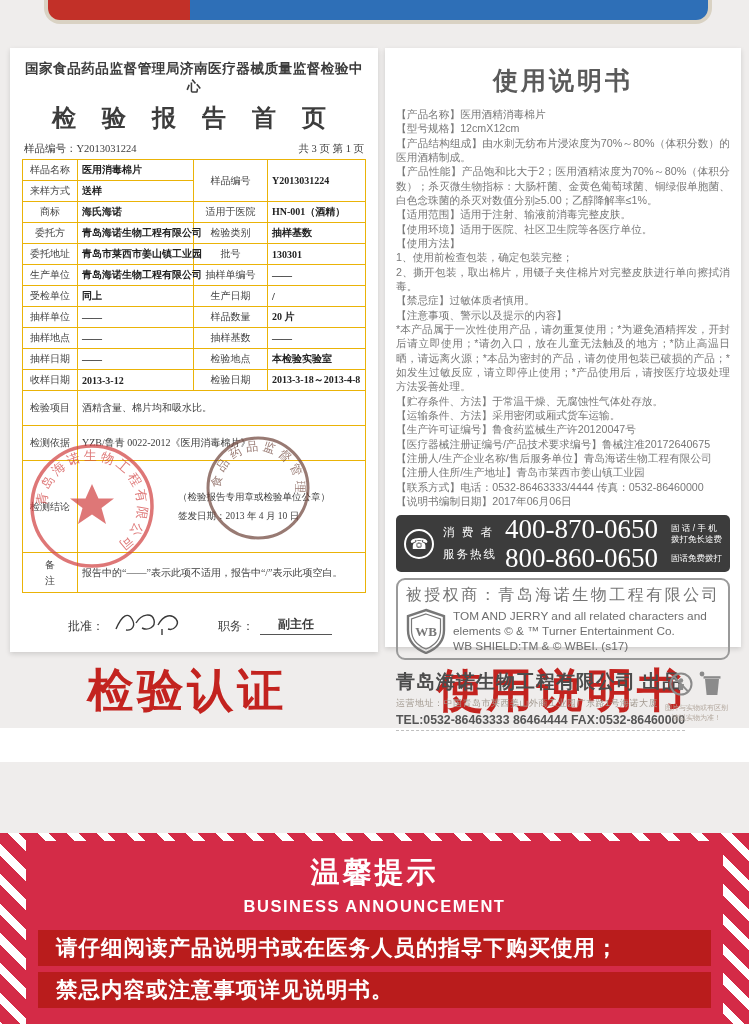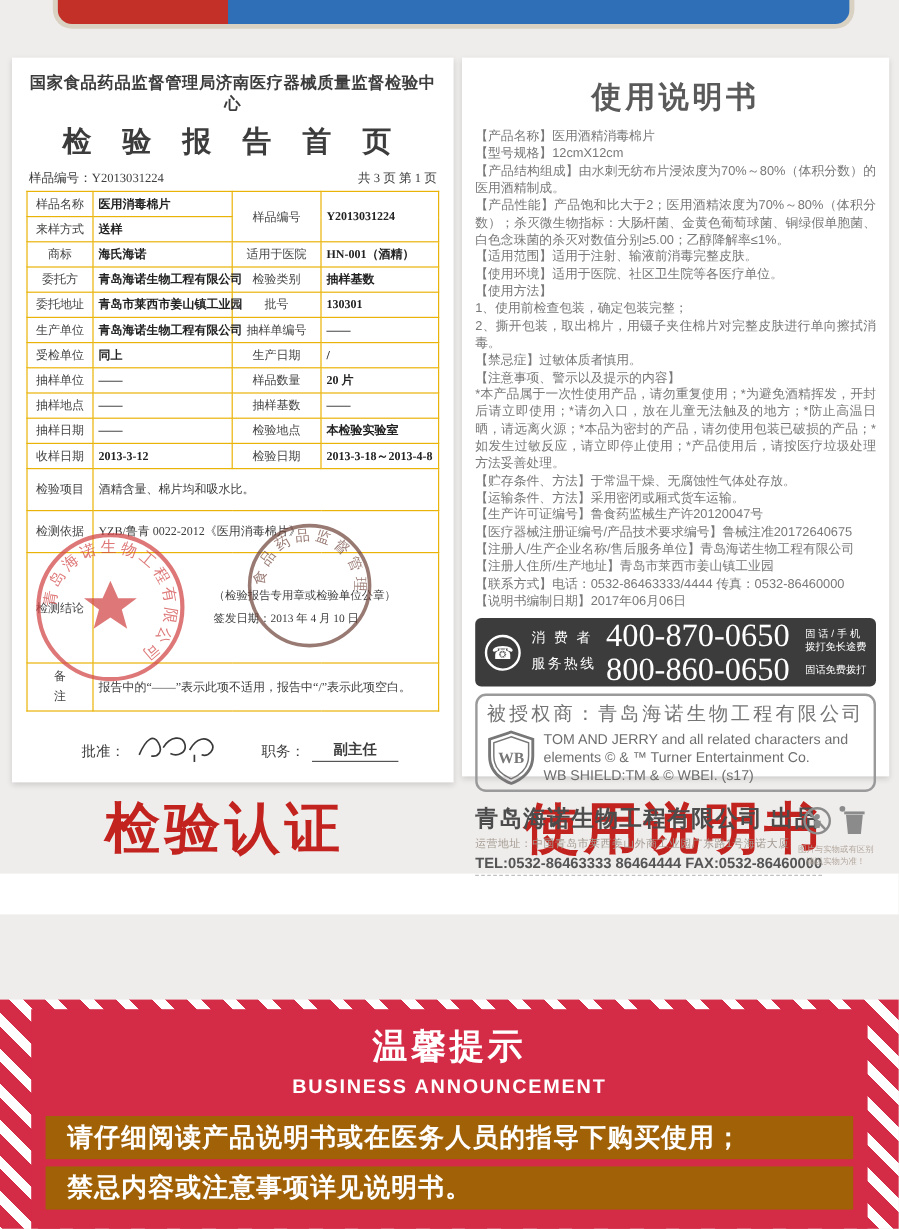--- a/index.html
+++ b/index.html
@@ -70,21 +70,21 @@
   .caption { flex:1; text-align:center; font-size:46px; font-weight:bold; color:#c3231f; letter-spacing:4px; }
   .white-band { background:#fff; height:34px; margin-top:6px; }
 
   
   .banner { position:absolute; left:0; top:833px; width:749px; height:230px;
             background:repeating-linear-gradient(45deg,#ffffff 0 8px,#d42b47 8px 21px); }
   .banner-inner { position:absolute; left:26px; right:26px; top:8px; bottom:16px; background:#d42b47;
                   text-align:center; color:#fff; }
   .banner-title { font-size:29px; font-weight:bold; letter-spacing:3px; margin-top:12px; }
   .banner-sub { font-size:16.5px; font-weight:bold; letter-spacing:1.5px; margin-top:4px; }
-  .banner-band { background:#a16207; text-align:left; font-size:21.5px; font-weight:bold;
+  .banner-band { background:#b91c1c; text-align:left; font-size:21.5px; font-weight:bold;
                  margin:14px 12px 0; padding:3px 8px 4px 18px; letter-spacing:1px; }
   .banner-band + .banner-band { margin-top:6px; }
 </style>
 </head>
 <body>
 
 <div class="top-bar">
   <div class="top-bar-inner">
     <div class="top-bar-red"></div>
     <div class="top-bar-blue"></div>

